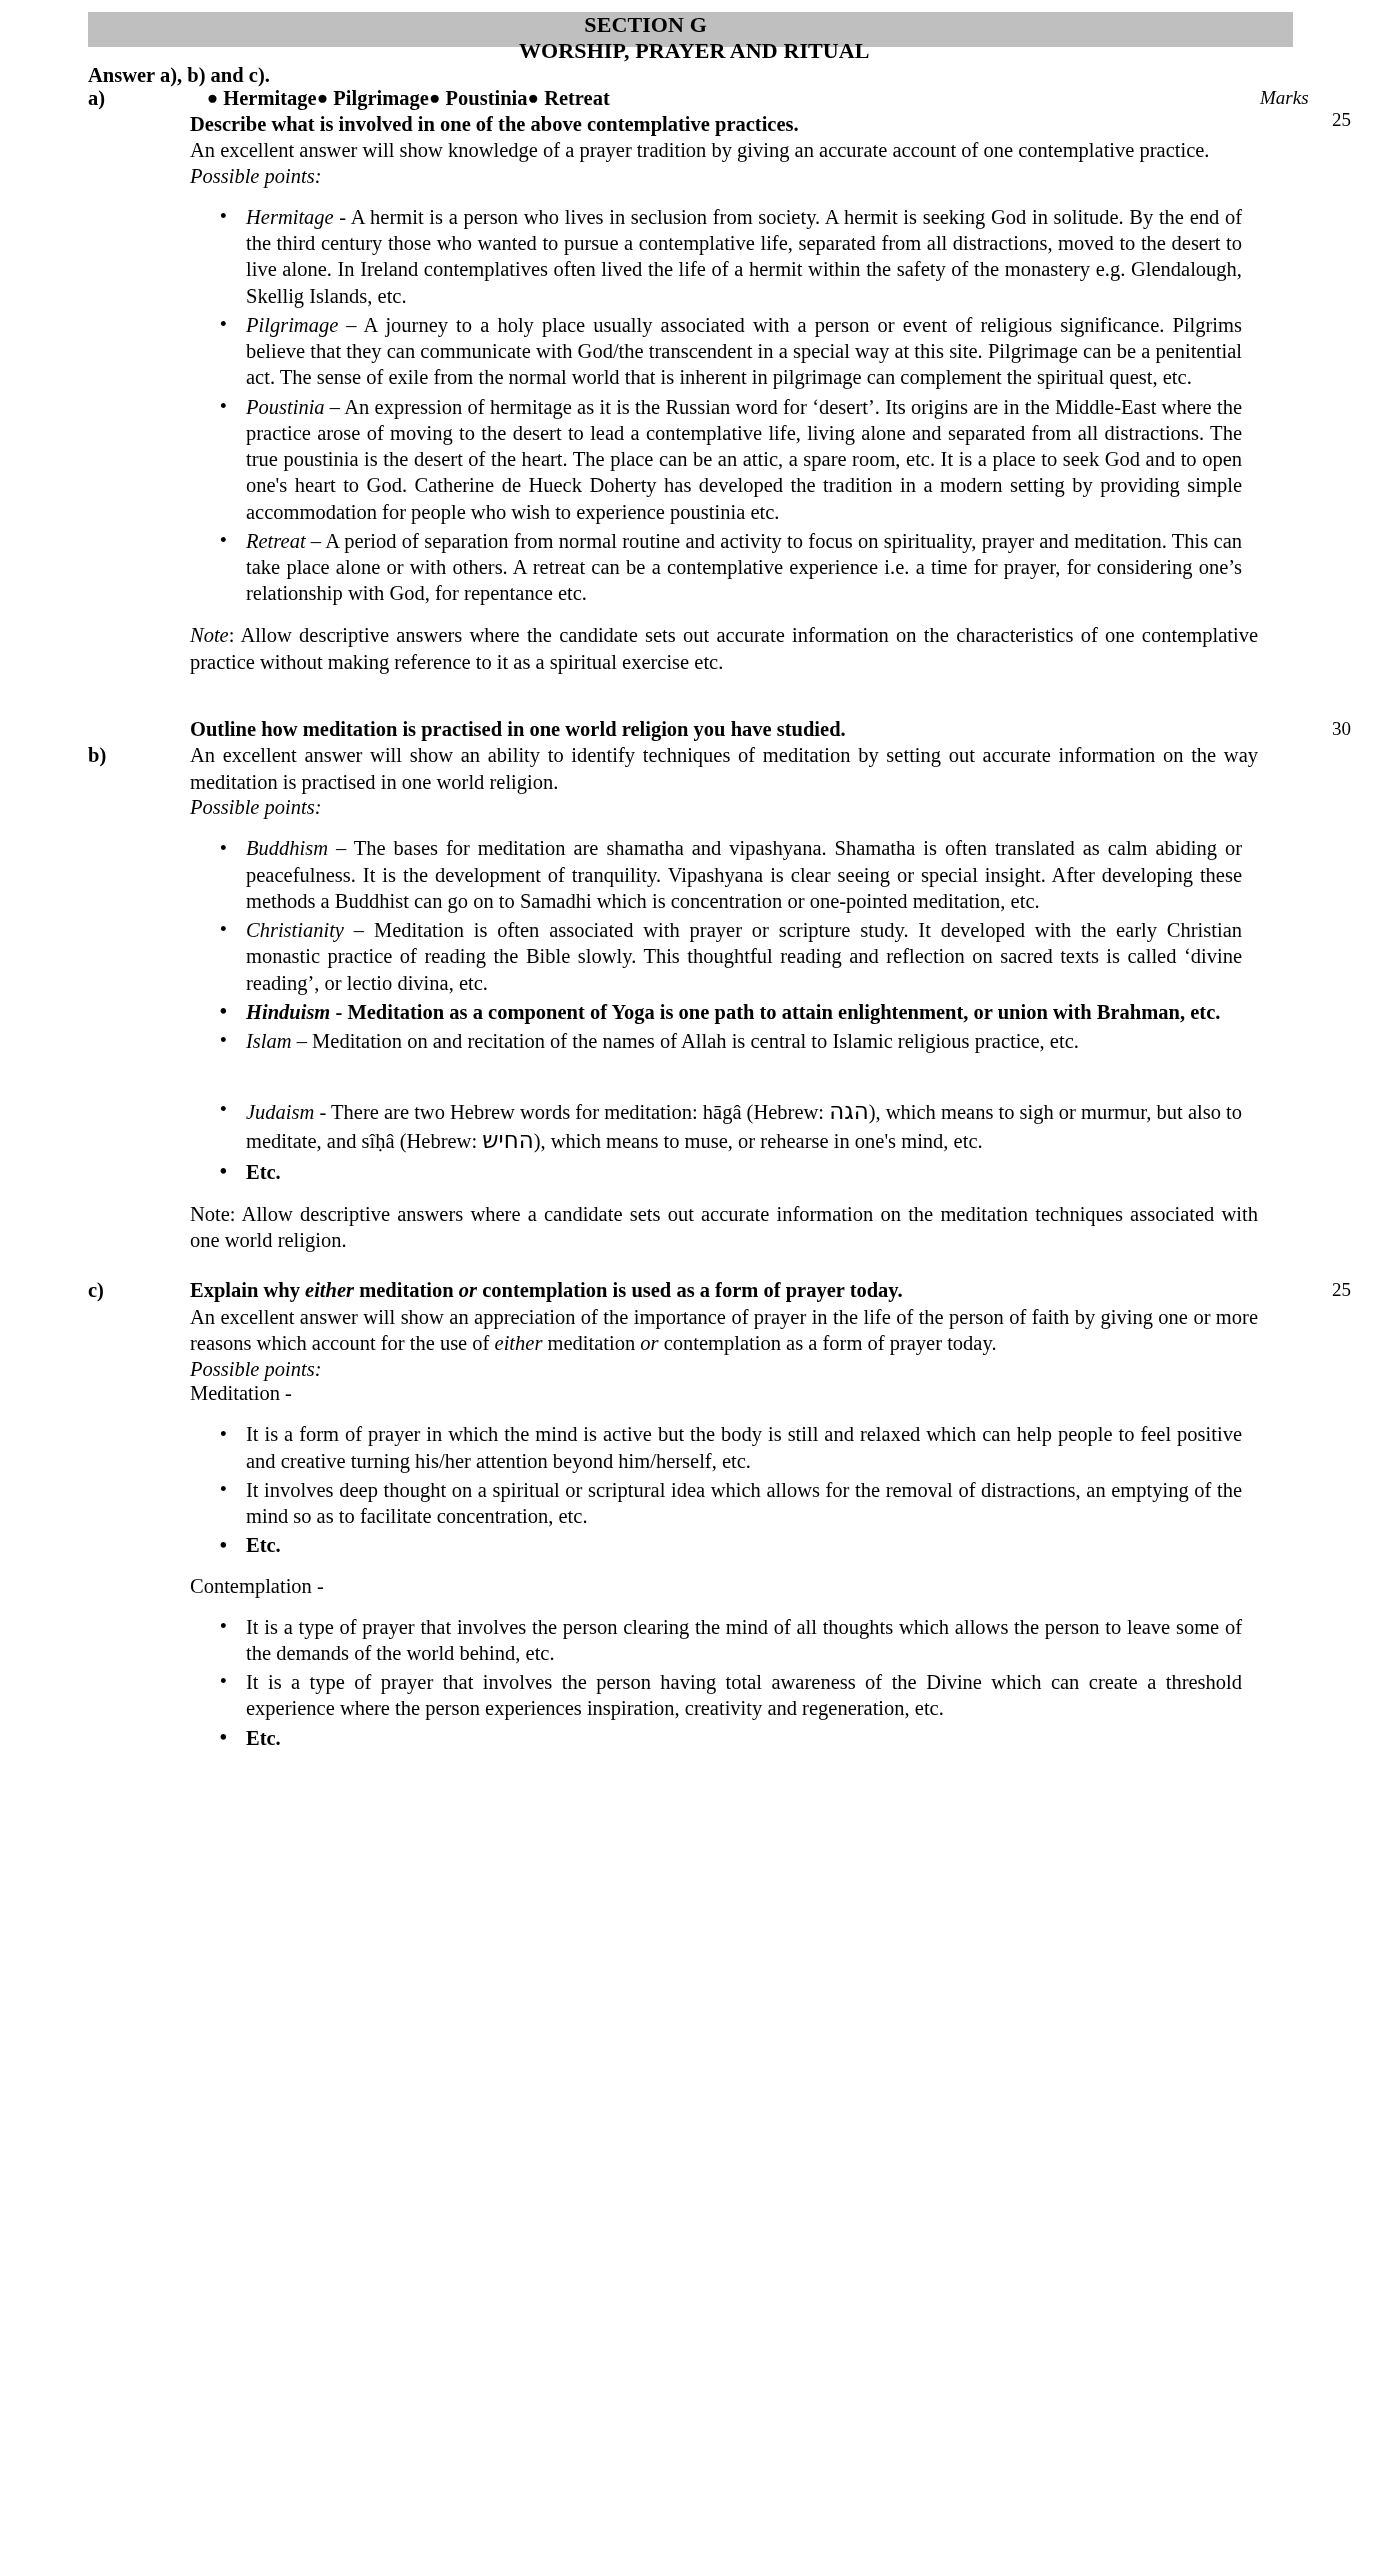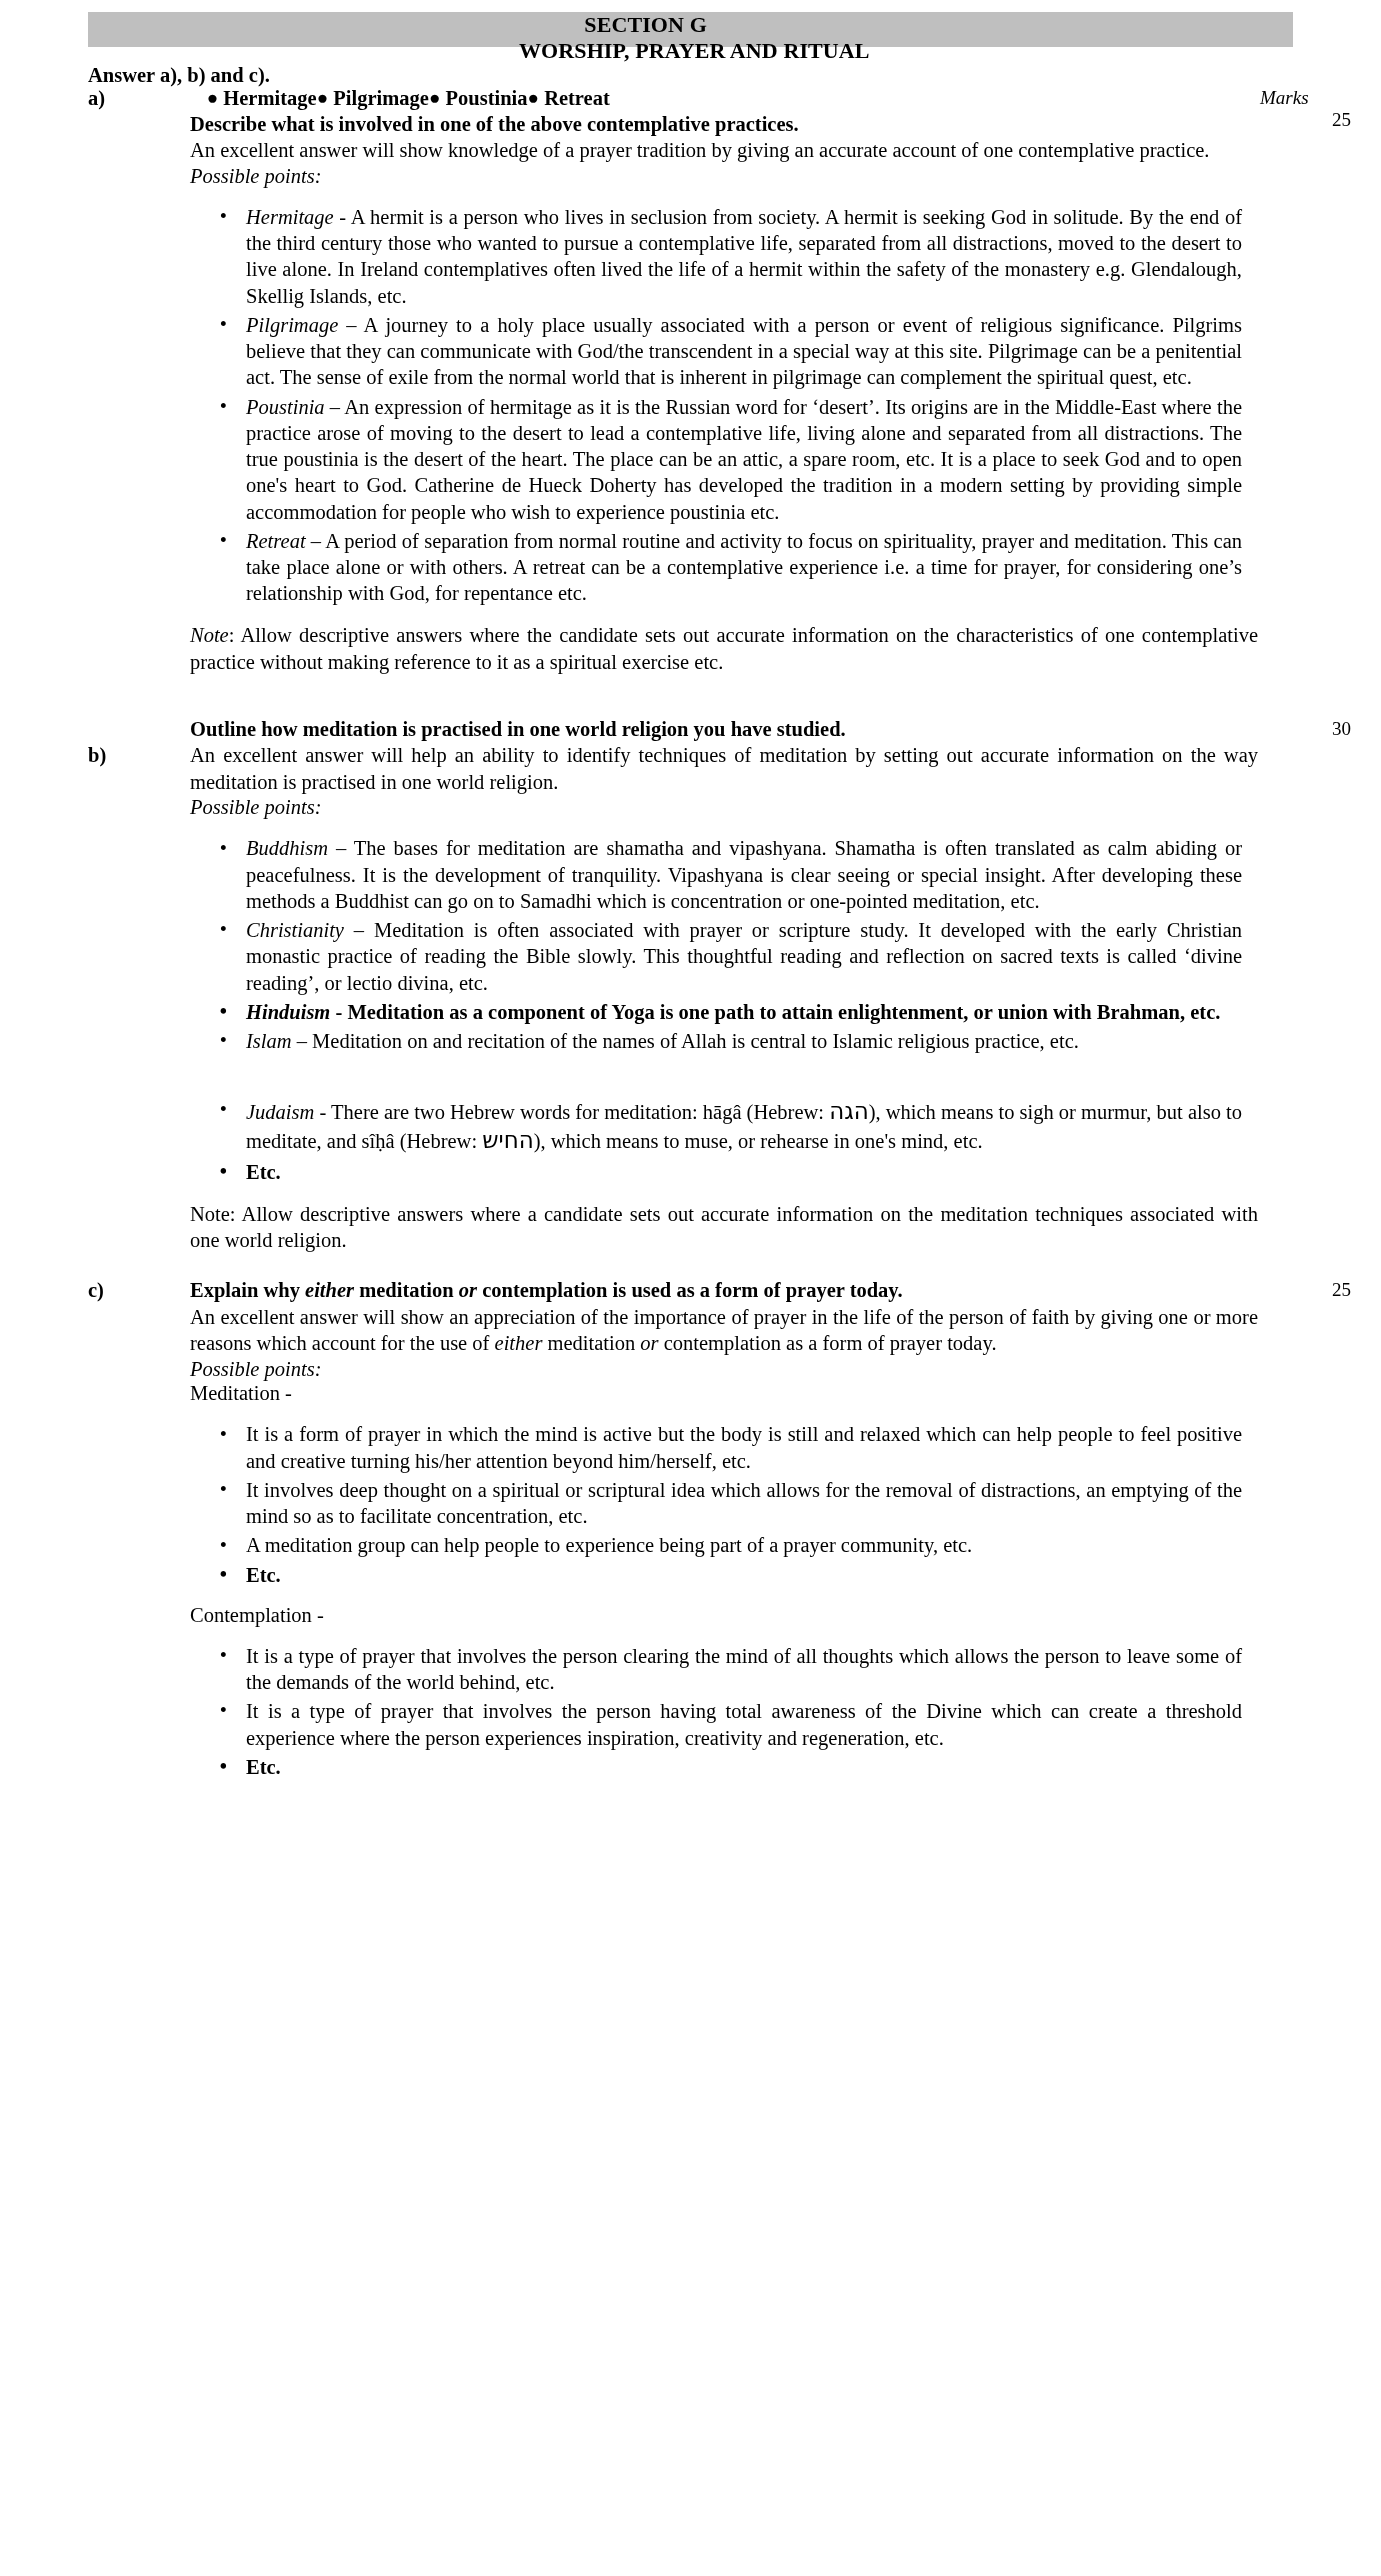--- a/index.html
+++ b/index.html
@@ -200,21 +200,21 @@
 
   <div class="gap-lg"></div>
 
   <div class="qblock">
     <span class="qlabel" style="top:26px;">b)</span>
     <div class="marks-col">
       <div class="marks-val">30</div>
     </div>
 
     <div class="q-title">Outline how meditation is practised in one world religion you have studied.</div>
-    <div class="para">An excellent answer will help an ability to identify techniques of meditation by setting out accurate information on the way meditation is practised in one world religion.</div>
+    <div class="para">An excellent answer will show an ability to identify techniques of meditation by setting out accurate information on the way meditation is practised in one world religion.</div>
     <div class="poss">Possible points:</div>
 
     <ul class="pts">
       <li><span class="term">Buddhism</span><span> – </span><span>The bases for meditation are shamatha and vipashyana. Shamatha is often translated as calm abiding or peacefulness. It is the development of tranquility. Vipashyana is clear seeing or special insight. After developing these methods a Buddhist can go on to Samadhi which is concentration or one-pointed meditation, etc.</span></li>
       <li><span class="term">Christianity</span><span> – </span><span>Meditation is often associated with prayer or scripture study. It developed with the early Christian monastic practice of reading the Bible slowly. This thoughtful reading and reflection on sacred texts is called ‘divine reading’, or lectio divina, etc.</span></li>
       <li class="short"><span class="term">Hinduism</span><span> - </span><span>Meditation as a component of Yoga is one path to attain enlightenment, or union with Brahman, etc.</span></li>
       <li><span class="term">Islam</span><span> – </span><span>Meditation on and recitation of the names of Allah is central to Islamic religious practice, etc.</span></li>
     </ul>
 
     <div class="gap-sm"></div>
@@ -238,21 +238,20 @@
     <div class="q-title"><span>Explain why </span><em>either</em><span> meditation </span><em>or</em><span> contemplation is used as a form of prayer today.</span></div>
 
     <div class="para"><span>An excellent answer will show an appreciation of the importance of prayer in the life of the person of faith by giving one or more reasons which account for the use of </span><em>either</em><span> meditation </span><em>or</em><span> contemplation as a form of prayer today.</span></div>
 
     <div class="poss">Possible points:</div>
     <div class="plain-label">Meditation -</div>
 
     <ul class="pts">
       <li>It is a form of prayer in which the mind is active but the body is still and relaxed which can help people to feel positive and creative turning his/her attention beyond him/herself, etc.</li>
       <li>It involves deep thought on a spiritual or scriptural idea which allows for the removal of distractions, an emptying of the mind so as to facilitate concentration, etc.</li>
-      <li>A meditation group can help people to experience being part of a prayer community, etc.</li>
       <li class="short">Etc.</li>
     </ul>
 
     <div class="plain-label">Contemplation -</div>
 
     <ul class="pts">
       <li>It is a type of prayer that involves the person clearing the mind of all thoughts which allows the person to leave some of the demands of the world behind, etc.</li>
       <li>It is a type of prayer that involves the person having total awareness of the Divine which can create a threshold experience where the person experiences inspiration, creativity and regeneration, etc.</li>
       <li class="short">Etc.</li>
     </ul>

